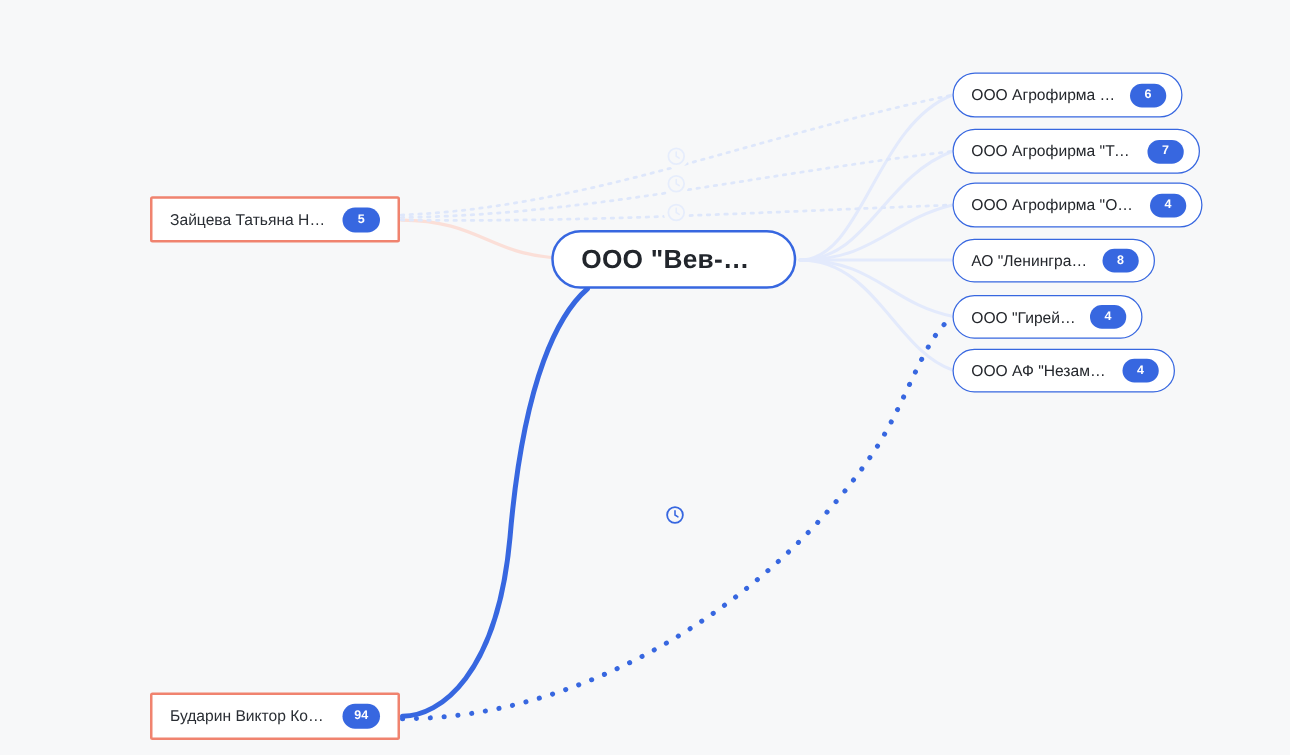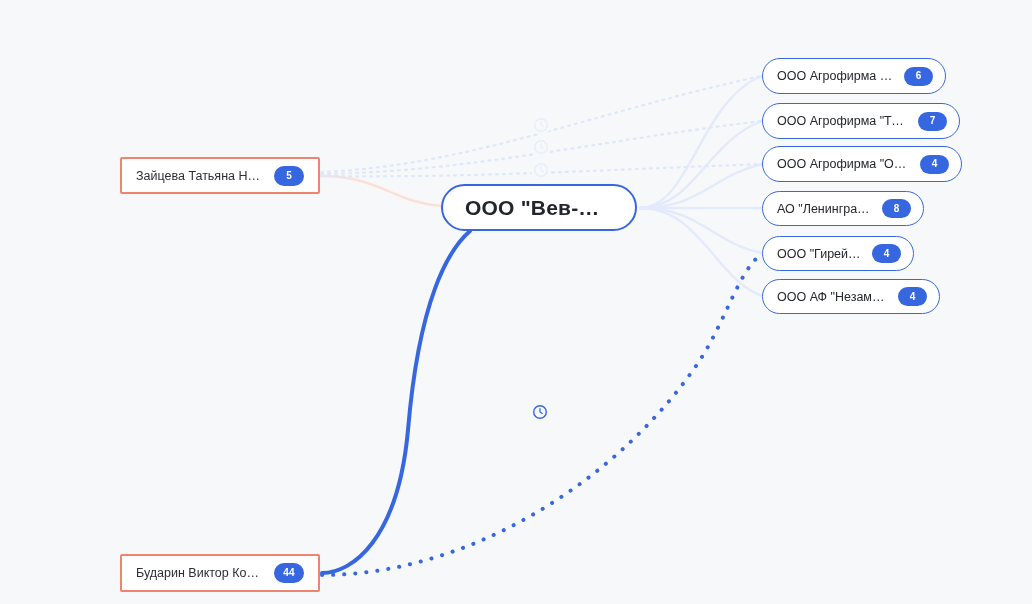--- a/index.html
+++ b/index.html
@@ -221,17 +221,17 @@
       <span class="badge">4</span>
     </div>
 
     <div class="node person" style="left:120px; top:157px; width:200px; height:37px;">
       <span class="node-label">Зайцева Татьяна Николае…</span>
       <span class="badge">5</span>
     </div>
 
     <div class="node person" style="left:120px; top:554px; width:200px; height:38px;">
       <span class="node-label">Бударин Виктор Констан…</span>
-      <span class="badge">44</span>
+      <span class="badge">94</span>
     </div>
 
   </div>
 </div>
 
 </body></html>

